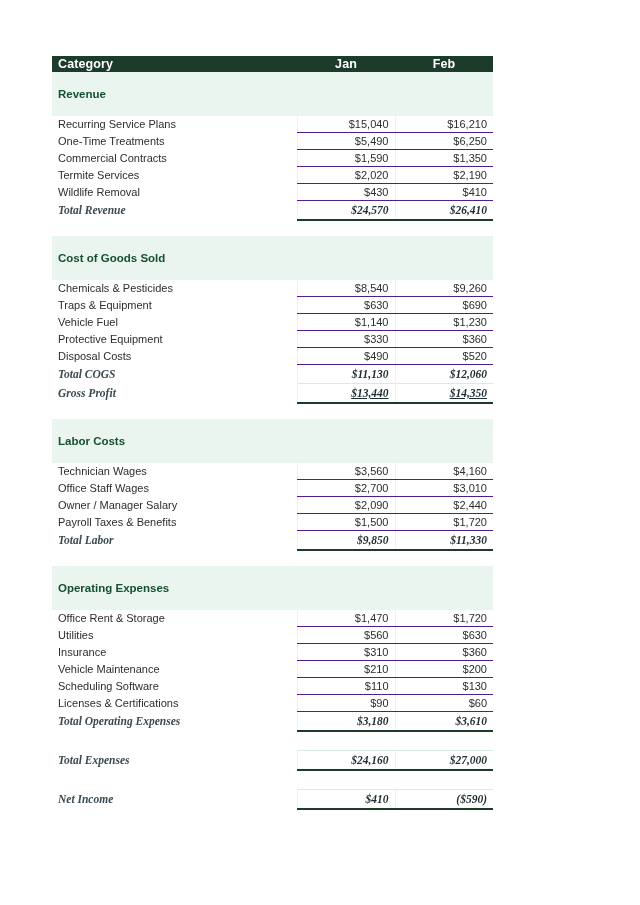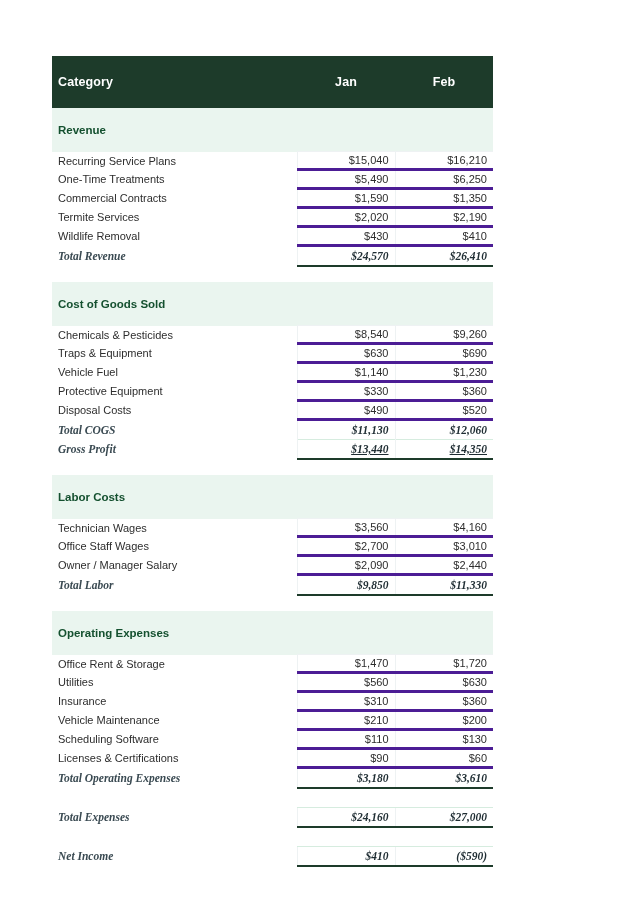--- a/index.html
+++ b/index.html
@@ -29,22 +29,22 @@
   col.c-jan   { width: 98px; }
   col.c-feb   { width: 98px; }
 
   
   tr.hdr > th {
     background: #1d3b2a;
     color: #ffffff;
     font-family: "Liberation Sans", sans-serif;
     font-weight: bold;
     font-size: 12.5px;
-    height: 28px;
-    padding: 12px 6px;
+    height: 16px;
+    padding: 0 6px;
     vertical-align: middle;
     letter-spacing: 0.1px;
     margin-left: 20px;
   }
   tr.hdr > th.lbl { text-align: left; }
   tr.hdr > th.num { text-align: center; }
 
   
   tr.section > td {
     background: #eaf5ef;
@@ -61,21 +61,21 @@
     font-size: 11px;
     color: #2d2d2d;
     height: 16px;
     padding: 0 6px;
     vertical-align: middle;
     background: #ffffff;
   }
   tr.item > td.lbl { text-align: left; }
   tr.item > td.num {
     text-align: right;
-    border-bottom: 3px solid #4c1d95;
+    border-bottom: 1px solid #4c1d95;
     border-left: 1px solid #eef2f3;
   }
   tr.item.first-in-block > td.num { border-top: 1px solid #eef2f3; }
 
   
   tr.total > td {
     font-family: "Liberation Serif", serif;
     font-style: italic;
     font-weight: bold;
     font-size: 11.5px;
@@ -215,20 +215,25 @@
         <tr class="item">
           <td class="lbl">Office Staff Wages</td>
           <td class="num">$2,700</td>
           <td class="num">$3,010</td>
         </tr>
         <tr class="item">
           <td class="lbl">Owner / Manager Salary</td>
           <td class="num">$2,090</td>
           <td class="num">$2,440</td>
         </tr>
+        <tr class="item">
+          <td class="lbl">Payroll Taxes &amp; Benefits</td>
+          <td class="num">$1,500</td>
+          <td class="num">$1,720</td>
+        </tr>
         <tr class="total ruled">
           <td class="lbl">Total Labor</td>
           <td class="num">$9,850</td>
           <td class="num">$11,330</td>
         </tr>
         <tr class="spacer">
           <td colspan="3"></td>
         </tr>
         <tr class="section">
           <td colspan="3">Operating Expenses</td>

